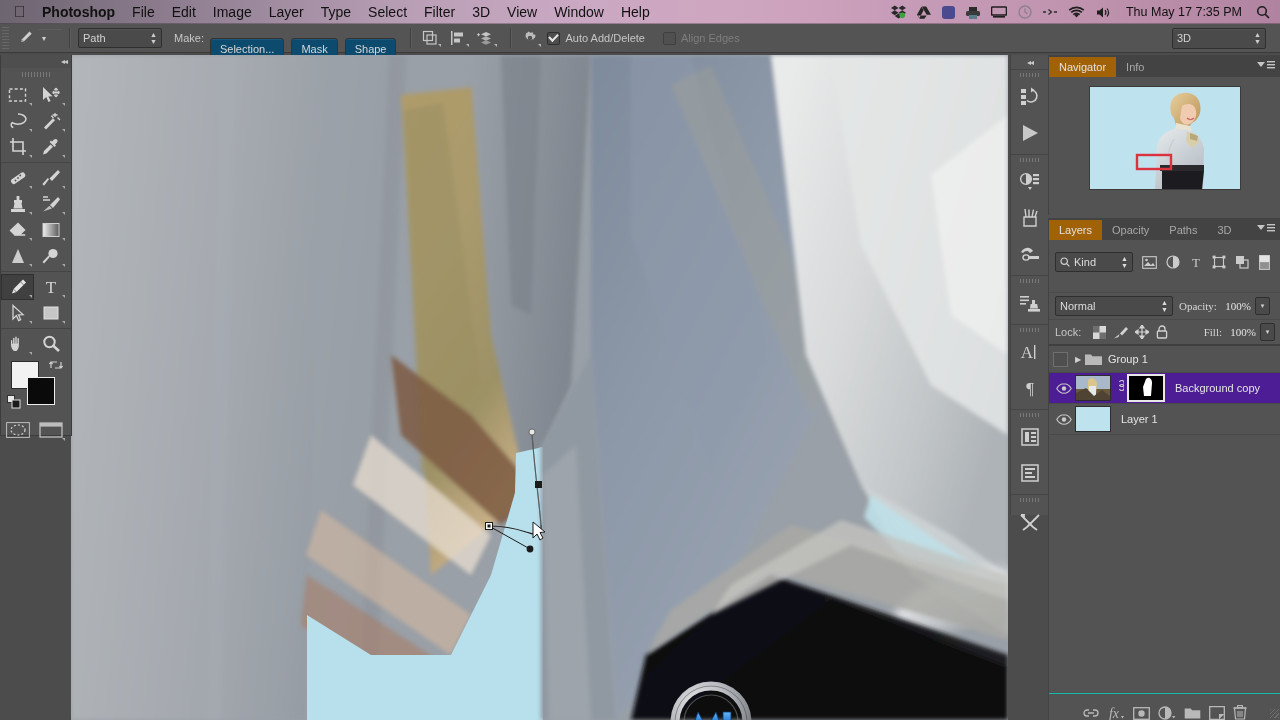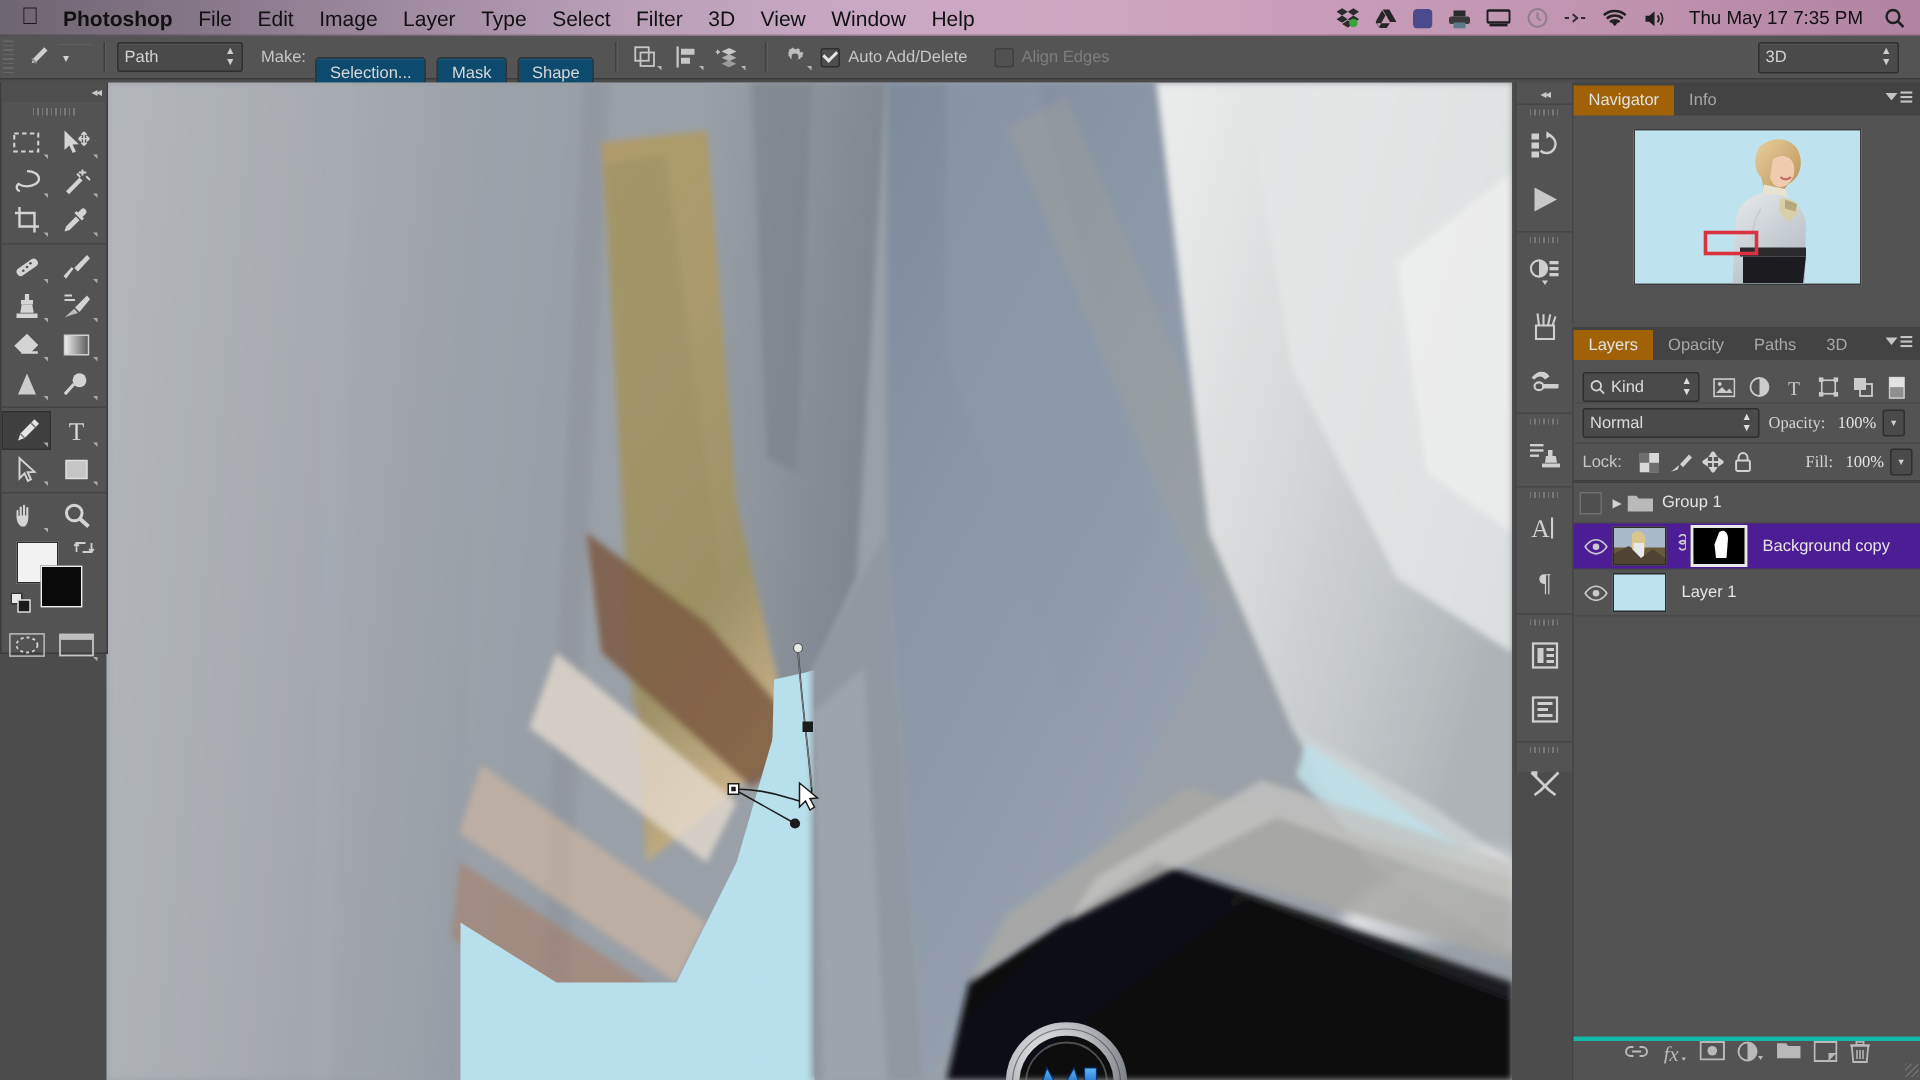--- a/index.html
+++ b/index.html
@@ -104,21 +104,21 @@
   .tabmenu{position:absolute;right:6px;top:5px;display:flex;align-items:center;color:#c5c5c5;}
   .navbody{height:100%;background:#535353;padding-top:5px;}
   .navthumbwrap{width:150px;height:102px;margin:4px auto 0;background:#bfe3ee;border:1px solid #3b3b3b;position:relative;overflow:hidden;}
   .navfoot{height:20px;display:flex;align-items:center;padding:0 6px;background:#535353;border-top:1px solid #474747;}
   .zoomval{font-size:11px;color:#e0e0e0;width:52px;}
   .zslider{flex:1;display:flex;align-items:center;gap:6px;}
   .ztrack{flex:1;height:4px;background:#3e3e3e;border:1px solid #2e2e2e;border-radius:2px;position:relative;}
   .zthumb{position:absolute;left:54%;top:-4px;width:11px;height:11px;background:#9a9a9a;border:1px solid #2c2c2c;border-radius:2px;}
 
   .layerspanel{top:218px;height:502px;border-left:1px solid #434343;}
-  .lrow{height:28px;display:flex;align-items:flex-end;padding:0 6px;border-bottom:1px solid #4a4a4a;}
+  .lrow{height:28px;display:flex;align-items:flex-start;padding:12px 6px;border-bottom:1px solid #4a4a4a;}
   .select-kind{height:18px;background:#4a4a4a;border:1px solid #2f2f2f;border-radius:2px;display:flex;align-items:center;padding:0 4px;width:74px;color:#dcdcdc;font-size:11px;}
   .filtericons{display:flex;align-items:center;gap:2px;margin-left:6px;}
   .fic{width:21px;height:20px;display:flex;align-items:center;justify-content:center;color:#cbcbcb;}
   .blendrow{height:26px;display:flex;align-items:center;padding:0 6px;border-bottom:1px solid #4a4a4a;}
   .blendsel{height:18px;width:108px;background:#4a4a4a;border:1px solid #2f2f2f;border-radius:2px;display:flex;align-items:center;padding:0 4px;color:#dcdcdc;font-size:11px;}
   .opacity{margin-left:6px;display:flex;align-items:center;gap:4px;font-size:11px;color:#d5d5d5;font-family:Liberation Serif, serif;}
   .numfield{font-size:11px;color:#e4e4e4;min-width:30px;text-align:right;}
   .spin{width:13px;height:16px;background:#4a4a4a;border:1px solid #2f2f2f;border-radius:2px;display:flex;align-items:center;justify-content:center;font-size:7px;color:#d0d0d0;}
   .lockrow{height:24px;display:flex;align-items:center;padding:0 6px;border-bottom:1px solid #3f3f3f;}
   .lockicons{display:flex;align-items:center;gap:7px;margin-left:6px;}
@@ -127,21 +127,21 @@
   .layer.selected{background:#4c1d95;}
   .eyecell{width:22px;display:flex;align-items:center;justify-content:center;}
   .thumb{width:34px;height:24px;border:1px solid #2c2c2c;margin-right:4px;overflow:hidden;position:relative;background:#888;}
   .thumb.mask{background:#000;border:2px solid #e8e8e8;}
   .layername{font-size:11px;color:#e4e4e4;margin-left:6px;}
   .layername.it{font-style:italic;}
   .lockmini{margin-left:auto;margin-right:8px;color:#c2c2c2;}
   .grouprow{height:26px;display:flex;align-items:center;border-bottom:1px solid #4a4a4a;}
   .chevron{width:14px;text-align:center;color:#d0d0d0;font-size:8px;}
   .emptybox{width:13px;height:13px;border:1px solid #6f6f6f;background:#4f4f4f;}
-  .layersfoot{position:absolute;left:0;bottom:0;width:232px;height:26px;background:#535353;border-top:3px solid #14b8a6;display:flex;align-items:flex-start;justify-content:center;gap:8px;}
+  .layersfoot{position:absolute;left:0;bottom:0;width:232px;height:26px;background:#535353;border-top:1px solid #14b8a6;display:flex;align-items:flex-end;justify-content:center;gap:8px;}
   .lf{display:flex;align-items:center;justify-content:center;color:#b9b9b9;}
   .scrollnub{position:absolute;right:2px;bottom:2px;width:9px;height:9px;
     background:repeating-linear-gradient(135deg,#6e6e6e 0 1px,transparent 1px 3px);}
   svg{display:block;}
 </style>
 </head>
 <body>
 
 <div class="app">
 

